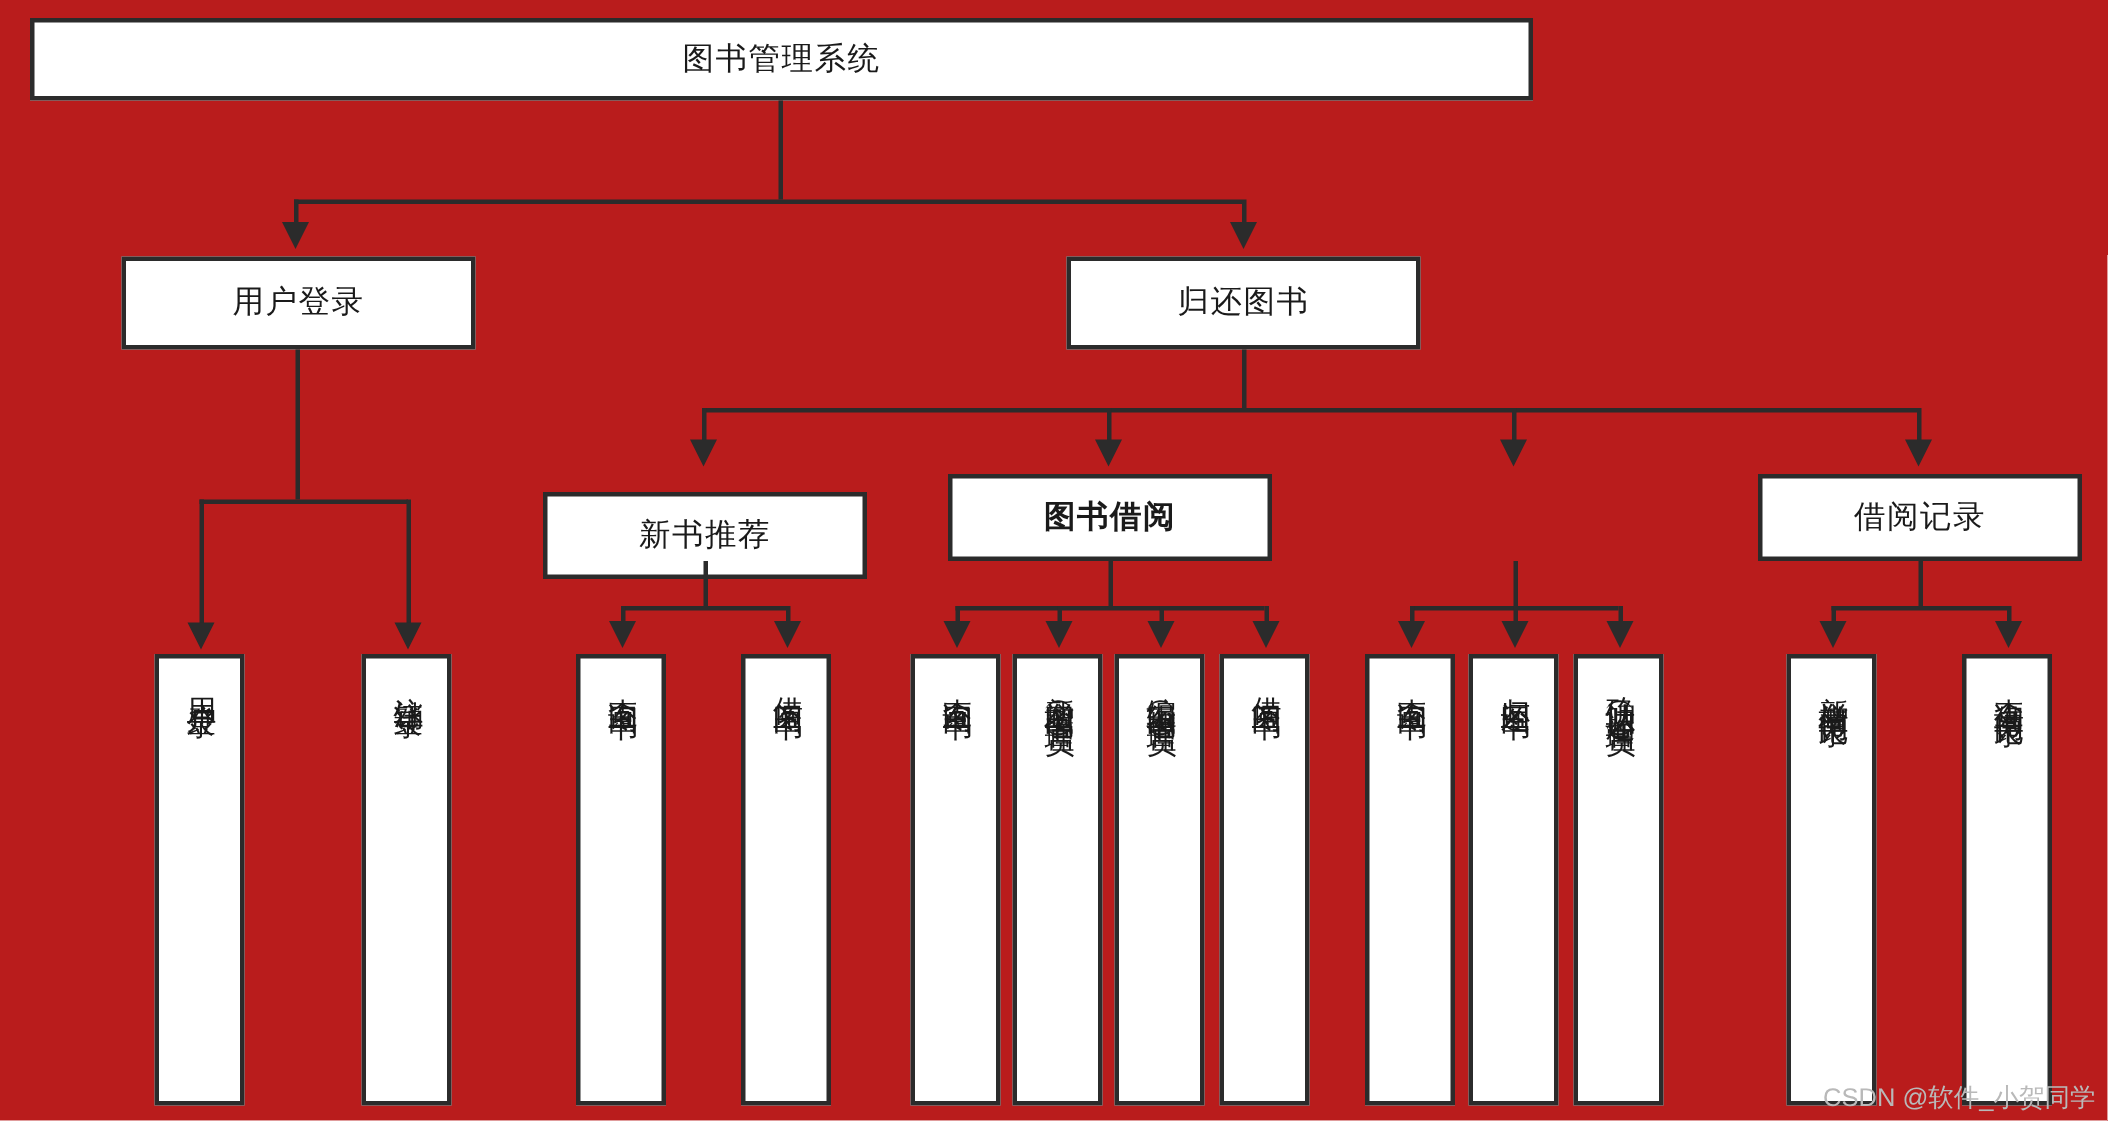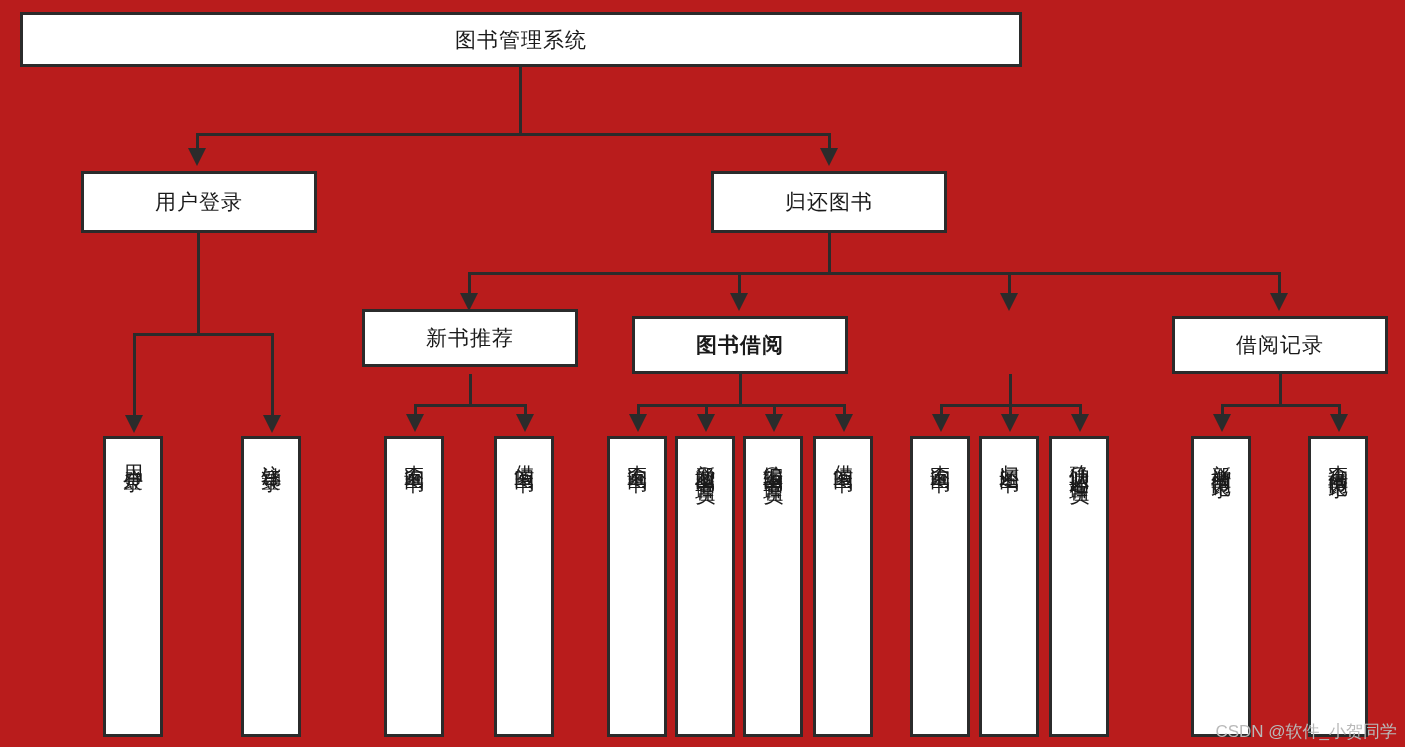--- a/index.html
+++ b/index.html
@@ -121,21 +121,21 @@
   <div class="hline" style="left:468px; top:272px; width:812px;"></div>
   <div class="vline" style="left:468px; top:272px; height:24px;"></div>
   <div class="arrow" style="left:460px; top:293px;"></div>
   <div class="vline" style="left:738px; top:272px; height:24px;"></div>
   <div class="arrow" style="left:730px; top:293px;"></div>
   <div class="vline" style="left:1008px; top:272px; height:24px;"></div>
   <div class="arrow" style="left:1000px; top:293px;"></div>
   <div class="vline" style="left:1278px; top:272px; height:24px;"></div>
   <div class="arrow" style="left:1270px; top:293px;"></div>
 
-  <div class="node" style="left:362px; top:309px; width:216px; height:58px;">
+  <div class="node" style="left:362px; top:328px; width:216px; height:58px;">
     <span class="label">新书推荐</span>
   </div>
   <div class="node" style="left:632px; top:316px; width:216px; height:58px;font-weight:bold;">
     <span class="label">图书借阅</span>
   </div>
   <div class="node" style="left:1172px; top:316px; width:216px; height:58px;">
     <span class="label">借阅记录</span>
   </div>
 
   <div class="vline" style="left:469px; top:374px; height:30px;"></div>

